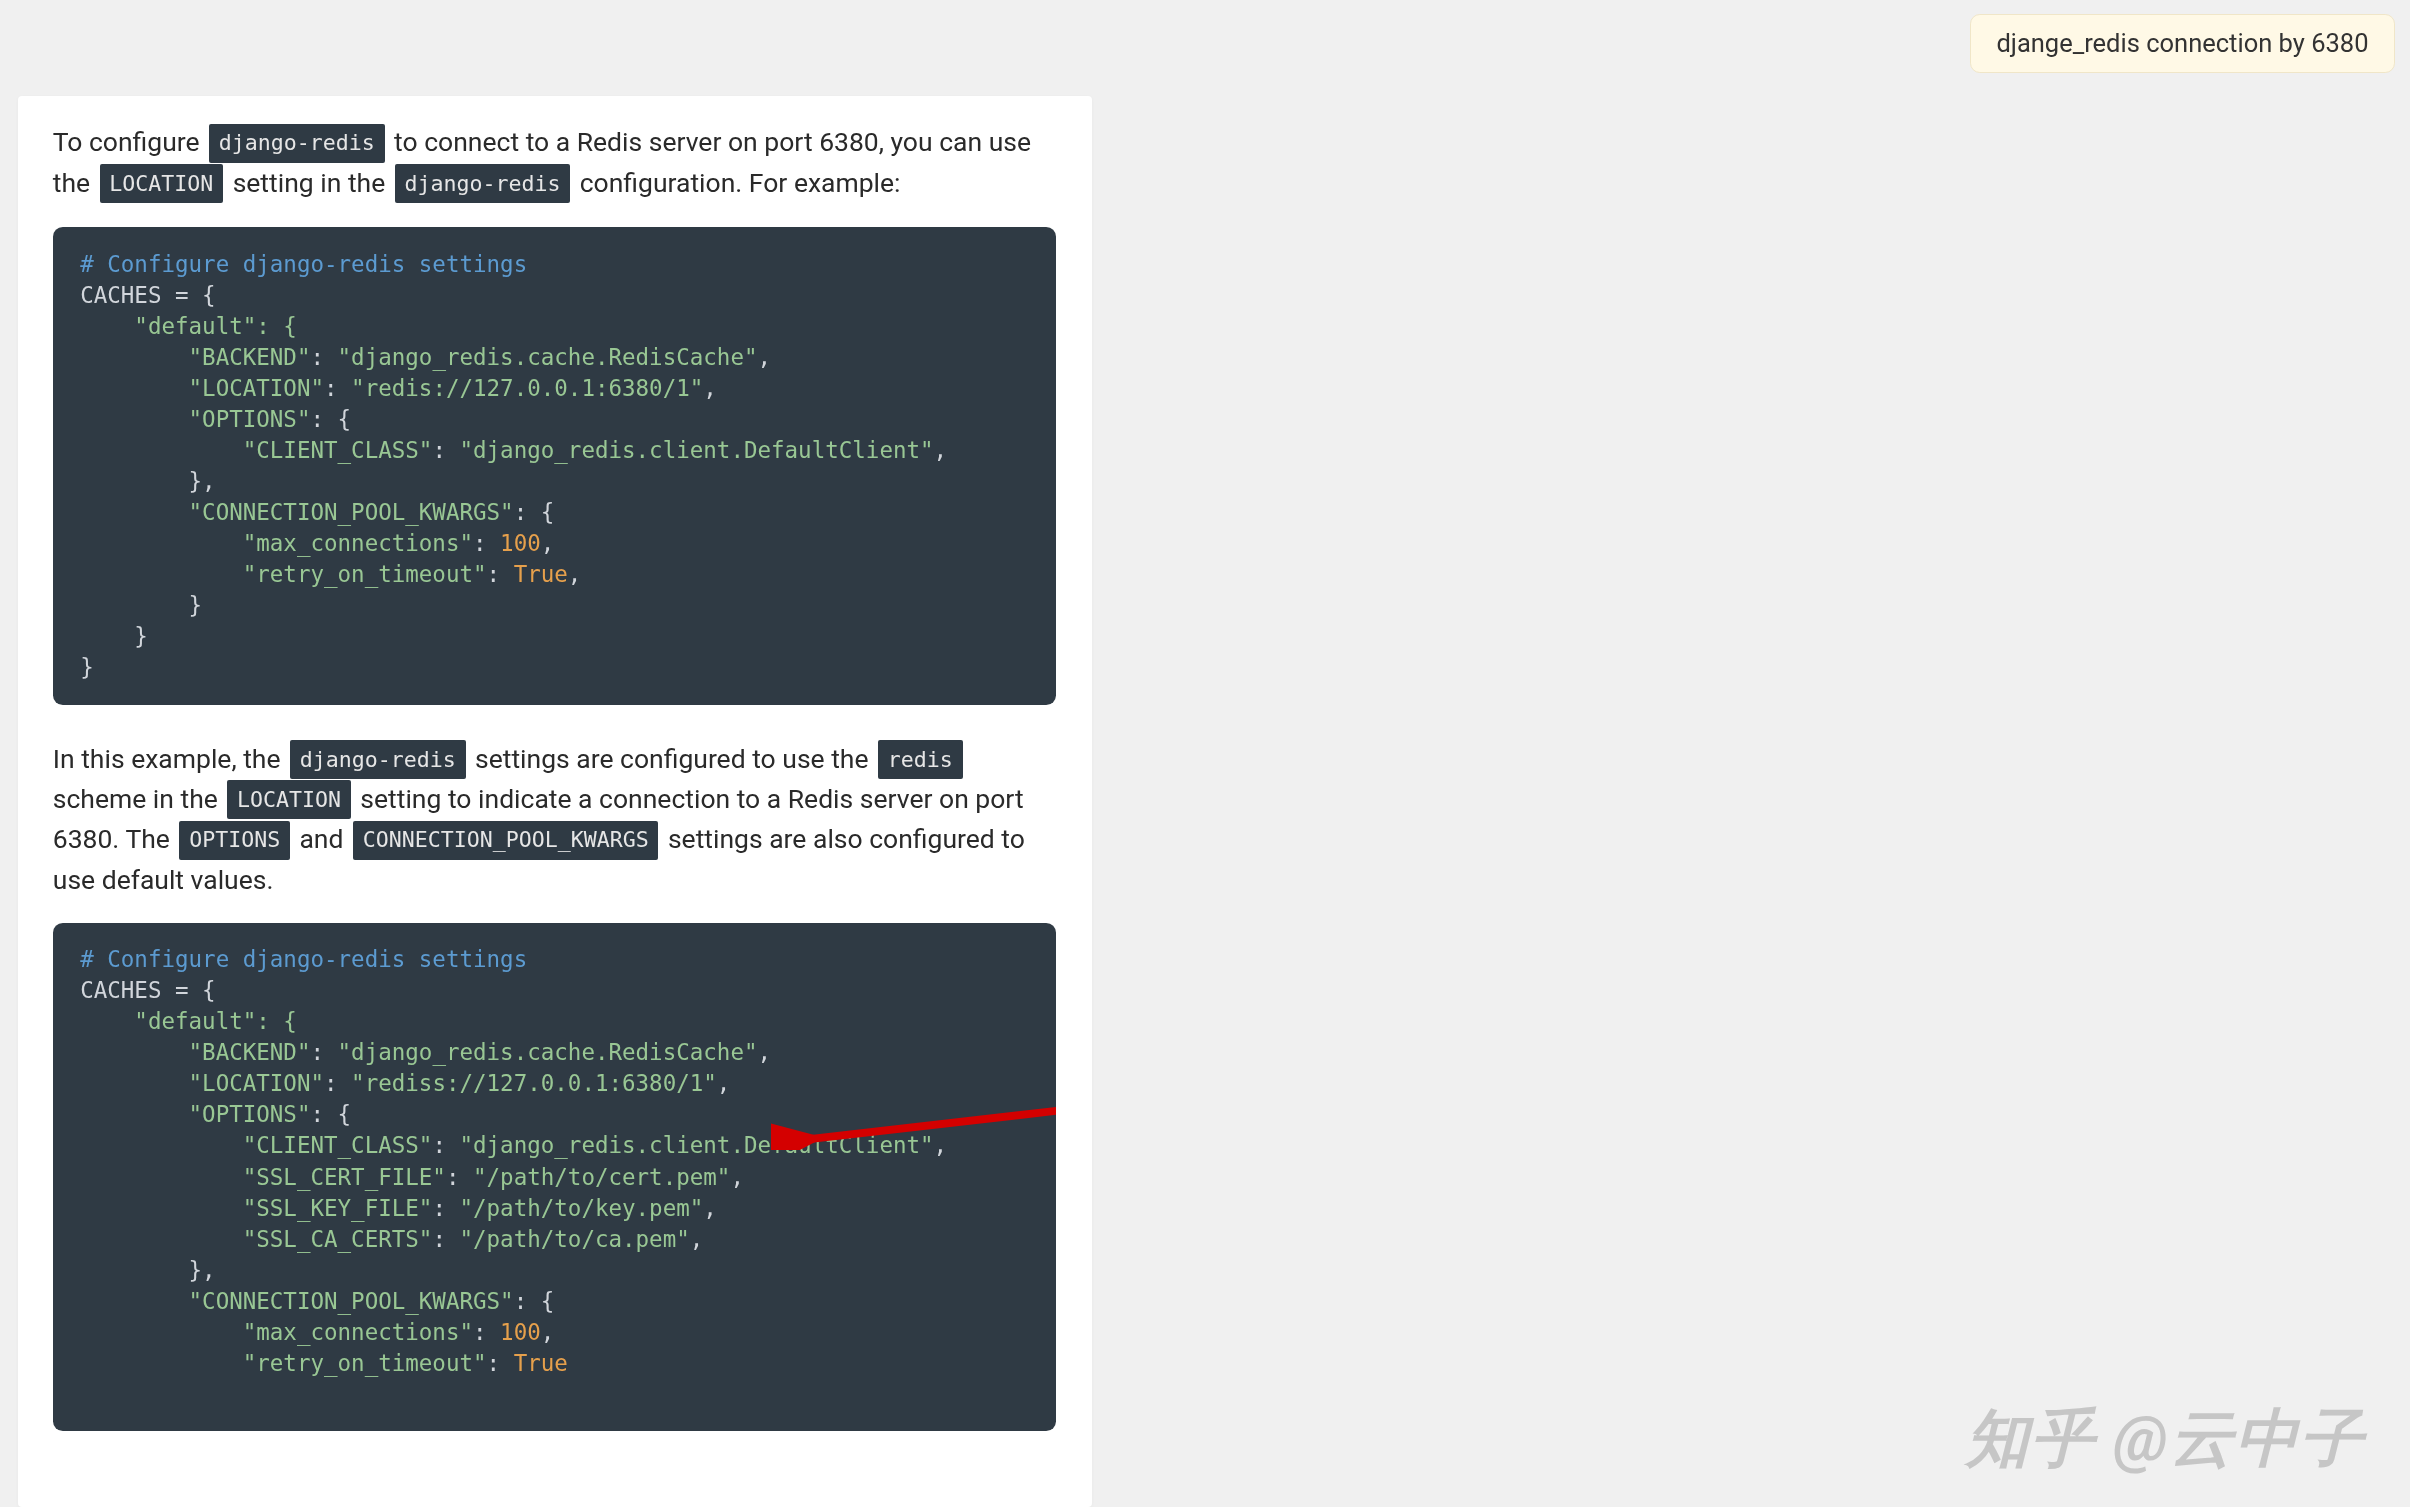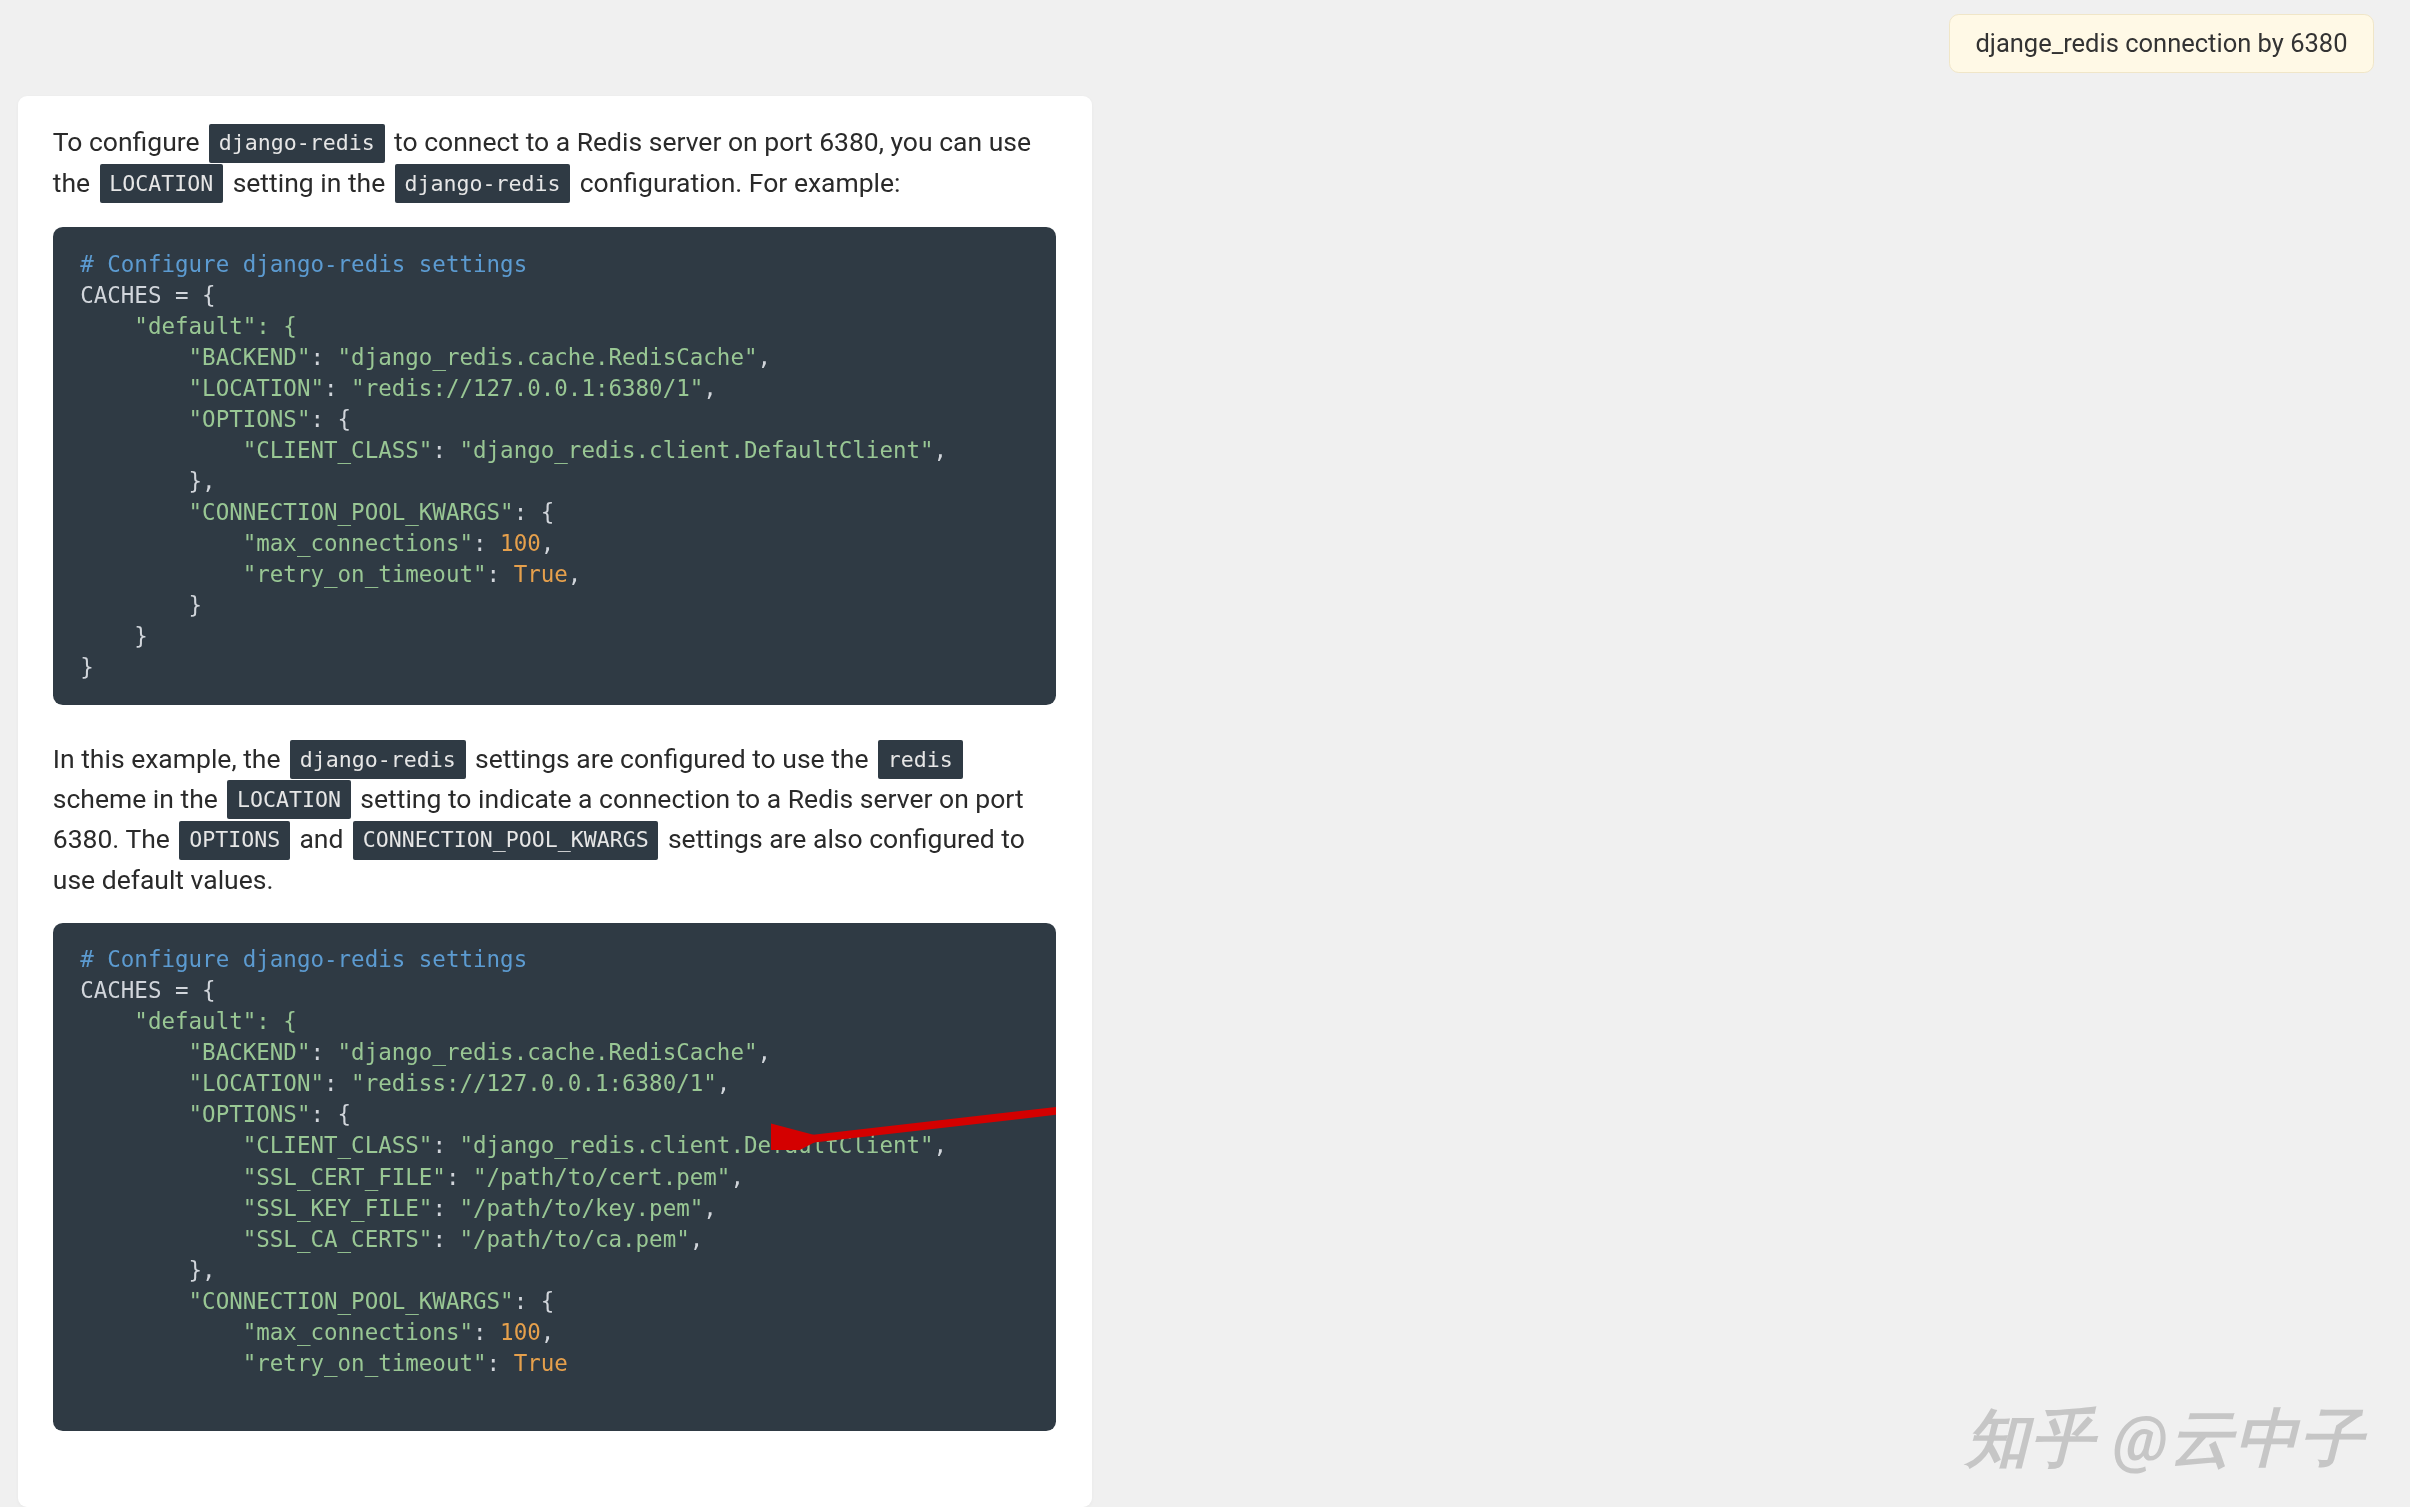--- a/index.html
+++ b/index.html
@@ -7,37 +7,37 @@
     font-family: -apple-system, BlinkMacSystemFont, "Segoe UI", Roboto, sans-serif;
     background: #f0f0f0;
     color: #333;
     width: 2410px;
     height: 1507px;
     overflow: hidden;
     position: relative;
   }
   .user-bubble {
     position: absolute;
-    right: 36px;
+    right: 15px;
     top: 13.7px;
     background: #fff9e6;
     border: 1px solid #f0e6c8;
     border-radius: 9.8px;
     padding: 13.7px 25.5px;
     font-size: 25.5px;
     color: #333;
   }
   .assistant-card {
     position: absolute;
     left: 17.6px;
     top: 96px;
     width: 1074px;
     height: 1411px;
     background: #fff;
-    border-radius: 9px;
+    border-radius: 4px;
     padding: 27.4px 17.6px 0 17.6px;
     overflow: hidden;
     box-shadow: 0 1px 3.9px rgba(0,0,0,0.04);
   }
   .prose {
     font-size: 26.5px;
     line-height: 1.45;
     color: #2a2a2a;
     margin: 0 17.6px 23.5px 17.6px;
   }

